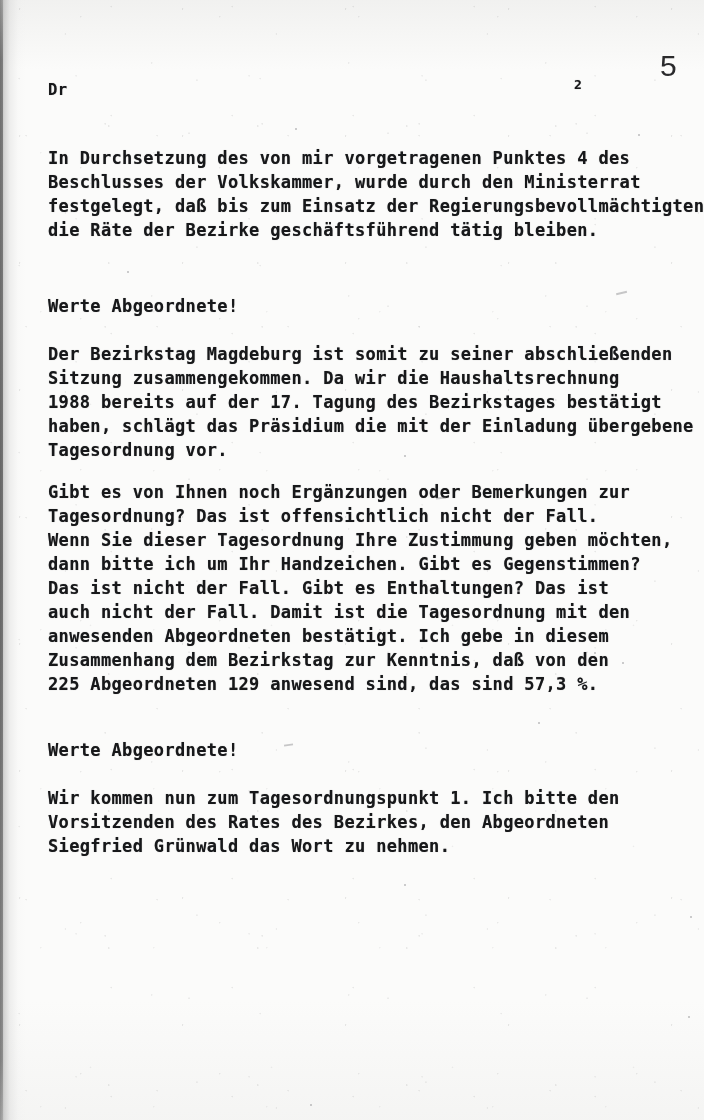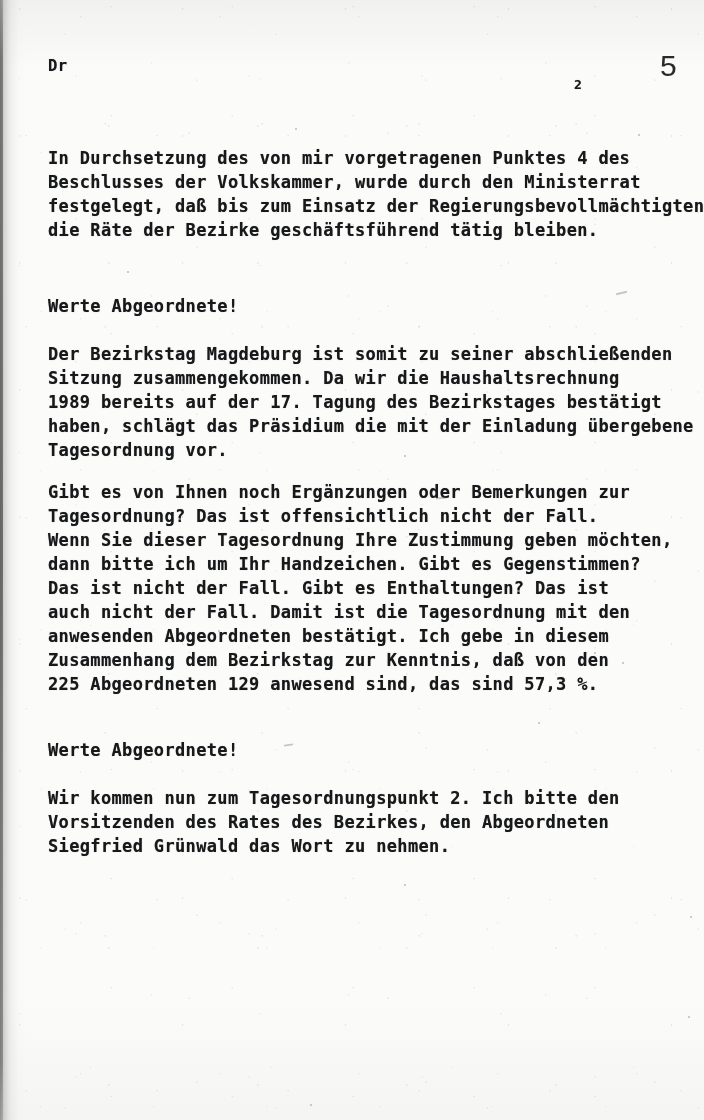--- a/index.html
+++ b/index.html
@@ -101,21 +101,21 @@
     font-size: 17px;
     line-height: 24px;
     letter-spacing: 0.35px;
     white-space: pre;
     font-weight: 600;
     text-shadow: 0 0 0.7px rgba(25,25,28,.55);
   }
 
   .hdr-left {
     left: 48px;
-    top: 56px;
+    top: 80px;
     font-size: 15.5px;
     line-height: 20px;
     text-align: center;
   }
 
   .hdr-pageno {
     left: 574px;
     top: 76px;
     font-size: 13px;
     line-height: 18px;
@@ -179,37 +179,37 @@
 
     <div class="typed block b1">In Durchsetzung des von mir vorgetragenen Punktes 4 des
 Beschlusses der Volkskammer, wurde durch den Ministerrat
 festgelegt, daß bis zum Einsatz der Regierungsbevollmächtigten
 die Räte der Bezirke geschäftsführend tätig bleiben.</div>
 
     <div class="typed block b2">Werte Abgeordnete!</div>
 
     <div class="typed block b3">Der Bezirkstag Magdeburg ist somit zu seiner abschließenden
 Sitzung zusammengekommen. Da wir die Haushaltsrechnung
-1989 bereits auf der 17. Tagung des Bezirkstages bestätigt
+1988 bereits auf der 17. Tagung des Bezirkstages bestätigt
 haben, schlägt das Präsidium die mit der Einladung übergebene
 Tagesordnung vor.</div>
 
     <div class="typed block b4">Gibt es von Ihnen noch Ergänzungen oder Bemerkungen zur
 Tagesordnung? Das ist offensichtlich nicht der Fall.
 Wenn Sie dieser Tagesordnung Ihre Zustimmung geben möchten,
 dann bitte ich um Ihr Handzeichen. Gibt es Gegenstimmen?
 Das ist nicht der Fall. Gibt es Enthaltungen? Das ist
 auch nicht der Fall. Damit ist die Tagesordnung mit den
 anwesenden Abgeordneten bestätigt. Ich gebe in diesem
 Zusammenhang dem Bezirkstag zur Kenntnis, daß von den
 225 Abgeordneten 129 anwesend sind, das sind 57,3 %.</div>
 
     <div class="typed block b5">Werte Abgeordnete!</div>
 
-    <div class="typed block b6">Wir kommen nun zum Tagesordnungspunkt 2. Ich bitte den
+    <div class="typed block b6">Wir kommen nun zum Tagesordnungspunkt 1. Ich bitte den
 Vorsitzenden des Rates des Bezirkes, den Abgeordneten
 Siegfried Grünwald das Wort zu nehmen.</div>
 
   </div>
 
   <div class="speck" style="left:295px; top:128px; width:2px; height:2px;"></div>
   <div class="speck" style="left:638px; top:134px; width:2px; height:2px;"></div>
   <div class="speck" style="left:127px; top:271px; width:2px; height:2px;"></div>
   <div class="speck" style="left:404px; top:455px; width:2px; height:2px;"></div>
   <div class="speck" style="left:594px; top:652px; width:2px; height:2px;"></div>

